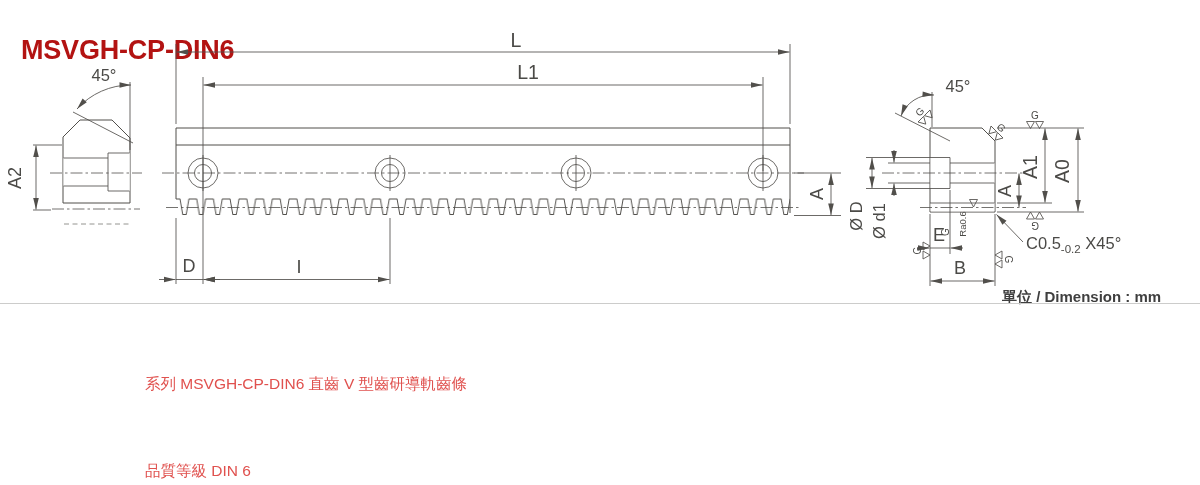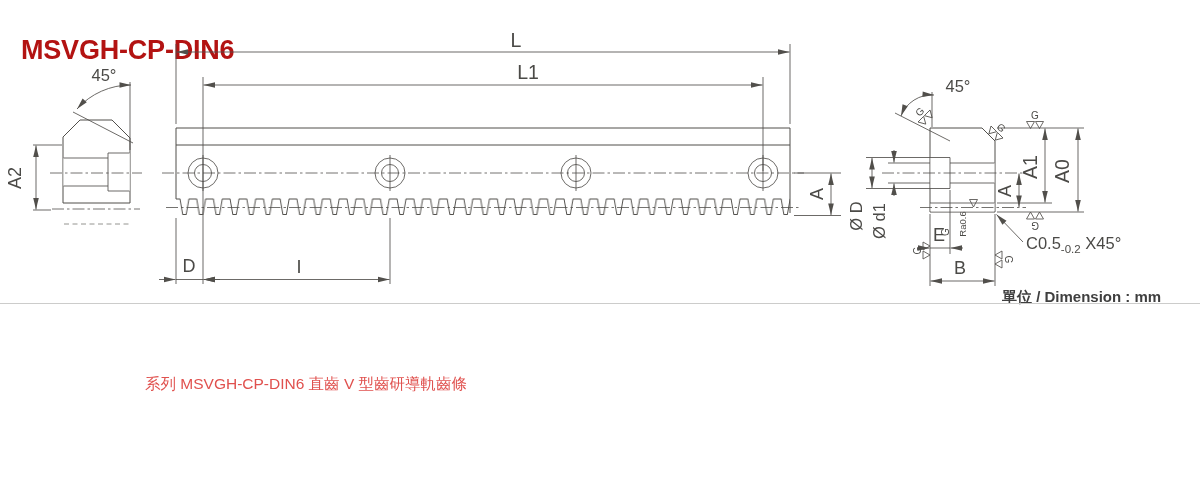--- a/index.html
+++ b/index.html
@@ -191,20 +191,21 @@
       <use href="#gmark" transform="translate(991,126) rotate(45)"></use>
     </g>
   </svg>
 
   <div class="unit-note">單位 / Dimension : mm</div>
 
   <div class="divider"></div>
 
   <div class="spec-col spec-zh">
     <span class="spec-line spec-red">系列 MSVGH-CP-DIN6 直齒 V 型齒研導軌齒條</span>
+    <span class="spec-line spec-red">品質等級 DIN 6</span>
     
     
     
     
     
   </div>
 
   <div class="spec-col spec-en">
     
     

